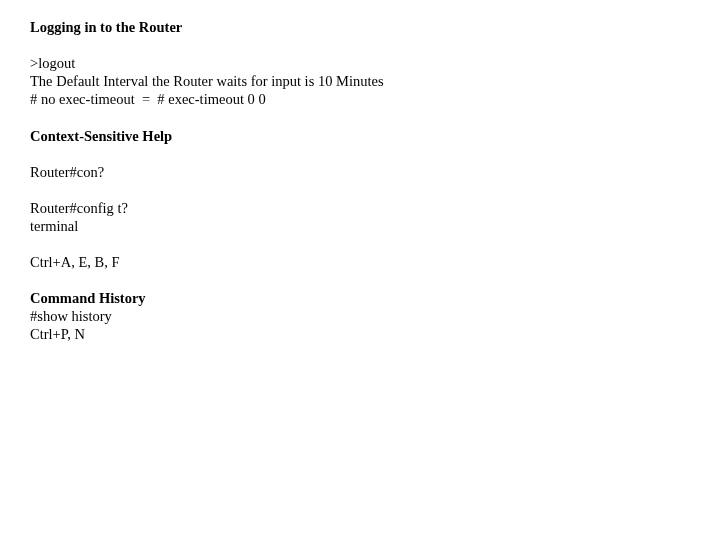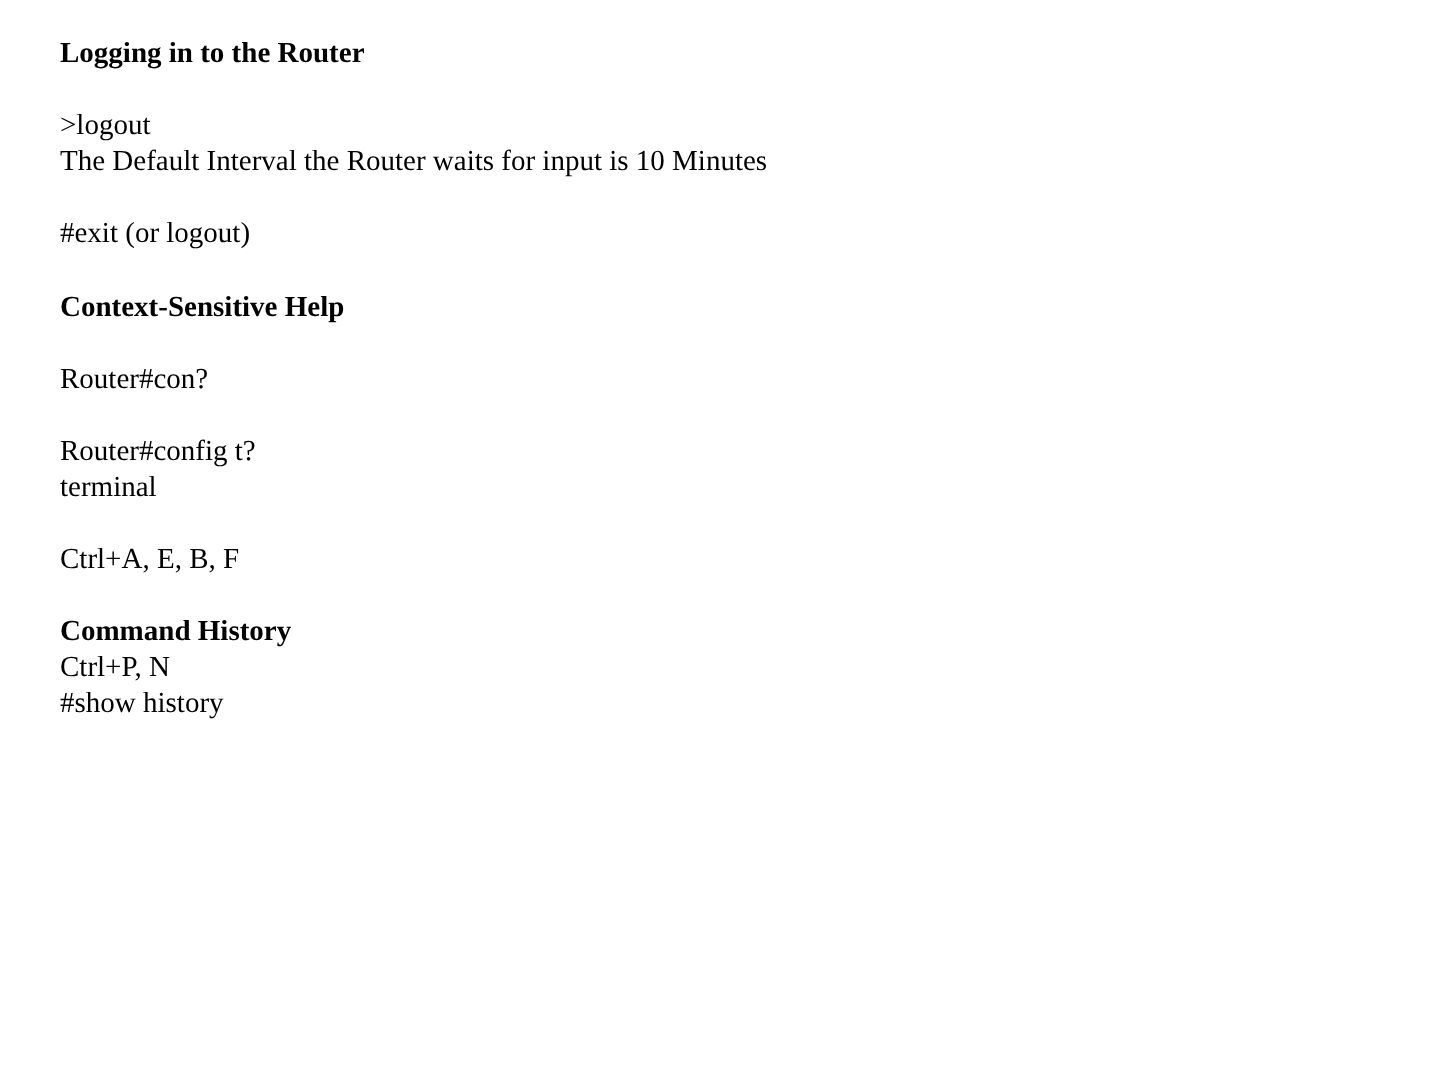--- a/index.html
+++ b/index.html
@@ -20,24 +20,24 @@
 </head>
 <body>
 
 <div class="block">
   <div class="bold line">Logging in to the Router</div>
 </div>
 
 <div class="block">
   <div class="line">&gt;logout</div>
   <div class="line">The Default Interval the Router waits for input is 10 Minutes</div>
+  <div class="line"># no exec-timeout  =  # exec-timeout 0 0</div>
 </div>
 
 <div class="block">
-  <div class="line">#exit (or logout)</div>
 </div>
 
 <div class="block">
   <div class="bold line">Context-Sensitive Help</div>
 </div>
 
 <div class="block">
   <div class="line">Router#con?</div>
 </div>
 
@@ -45,15 +45,15 @@
   <div class="line">Router#config t?</div>
   <div class="line">terminal</div>
 </div>
 
 <div class="block">
   <div class="line">Ctrl+A, E, B, F</div>
 </div>
 
 <div class="block">
   <div class="bold line">Command History</div>
+  <div class="line">#show history</div>
   <div class="line">Ctrl+P, N</div>
-  <div class="line">#show history</div>
 </div>
 
 </body></html>

